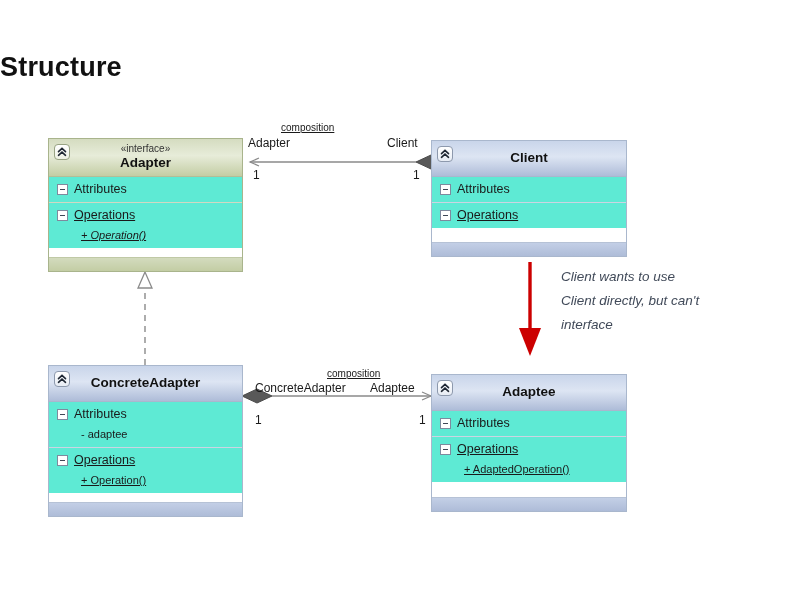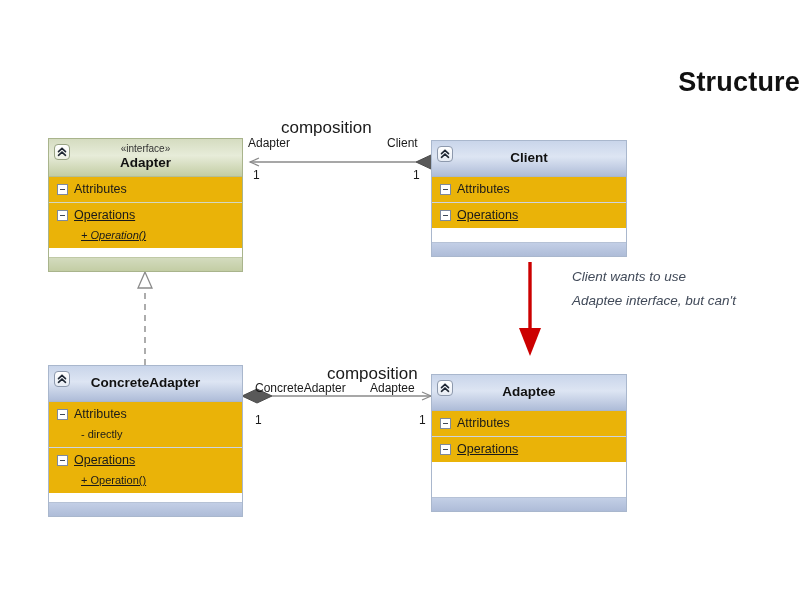--- a/index.html
+++ b/index.html
@@ -22,26 +22,25 @@
     width: 800px;
     height: 599px;
   }
 
   
   .title {
     position: absolute;
     left: 0;
     top: 52px;
     width: 800px;
-    text-align: right;
+    text-align: left;
     font-size: 27px;
     font-weight: bold;
     letter-spacing: 0.2px;
     color: #111111;
-    margin-top: 15px;
   }
 
   
   .uml-box {
     position: absolute;
     box-sizing: border-box;
     border: 1px solid #a9b7cd;
     background: #ffffff;
     overflow: hidden;
   }
@@ -88,21 +87,21 @@
   .uml-box.green .chev-btn {
     border-color: #98a383;
     background: linear-gradient(to bottom, #ffffff, #eef1e4);
   }
   .chev-btn svg { display: block; }
 
   
   .compartment {
     position: relative;
     box-sizing: border-box;
-    background: #eab308;
+    background: #5eead4;
     padding: 3px 6px 3px 8px;
   }
   .compartment + .compartment {
     border-top: 1px solid #ccd4e2;
     text-decoration: underline;
   }
   .uml-box.green .compartment + .compartment {
     border-top: 1px solid #d2d8c2;
   }
   .section-row {
@@ -158,41 +157,42 @@
 
   
   .edge-label {
     position: absolute;
     font-size: 12px;
     line-height: 14px;
     color: #1a1a1a;
     white-space: nowrap;
   }
   .edge-label.small {
-    font-size: 17px;
+    font-size: 10px;
+    text-decoration: underline;
   }
   .mult {
     position: absolute;
     font-size: 12px;
     line-height: 13px;
     color: #1a1a1a;
   }
 
   
   .note {
     position: absolute;
     left: 561px;
     top: 265px;
     width: 232px;
     font-size: 13.5px;
     line-height: 24px;
     font-style: italic;
     color: #414a59;
   }
-  .note div { white-space: nowrap; margin-left: 11px; }
+  .note div { white-space: nowrap; }
 </style>
 </head>
 <body>
 
 <svg id="canvas" viewBox="0 0 800 599" width="800" height="599" xmlns="http://www.w3.org/2000/svg">
   <defs>
     <marker id="open-arrow" markerWidth="12" markerHeight="12" refX="10" refY="5" orient="auto" markerUnits="userSpaceOnUse">
       <path d="M1,1 L10,5 L1,9" fill="none" stroke="#8a8a8a" stroke-width="1.2"></path>
     </marker>
     <marker id="open-arrow-r" markerWidth="12" markerHeight="12" refX="10" refY="5" orient="auto" markerUnits="userSpaceOnUse">
@@ -283,21 +283,21 @@
         <path d="M3.5,10.3 L7,7.1 L10.5,10.3" fill="none" stroke="#1f2733" stroke-width="1.6" stroke-linecap="round"></path>
       </svg>
     </span>
     <div class="class-name">ConcreteAdapter</div>
   </div>
   <div class="compartment">
     <div class="section-row">
       <span class="minus-box"></span>
       <span>Attributes</span>
     </div>
-    <div class="member">- directly</div>
+    <div class="member">- adaptee</div>
   </div>
   <div class="compartment">
     <div class="section-row">
       <span class="minus-box"></span>
       <span>Operations</span>
     </div>
     <div class="member">+ Operation()</div>
   </div>
   <div class="uml-footer"></div>
 </div>
@@ -316,32 +316,34 @@
     <div class="section-row">
       <span class="minus-box"></span>
       <span>Attributes</span>
     </div>
   </div>
   <div class="compartment">
     <div class="section-row">
       <span class="minus-box"></span>
       <span>Operations</span>
     </div>
+    <div class="member">+ AdaptedOperation()</div>
   </div>
   <div class="uml-footer"></div>
 </div>
 
 <div class="edge-label small" style="left:281px; top:121px;">composition</div>
 <div class="edge-label" style="left:248px; top:136px;">Adapter</div>
 <div class="edge-label" style="left:387px; top:136px;">Client</div>
 <div class="mult" style="left:253px; top:169px;">1</div>
 <div class="mult" style="left:413px; top:169px;">1</div>
 
 <div class="edge-label small" style="left:327px; top:367px;">composition</div>
 <div class="edge-label" style="left:255px; top:381px;">ConcreteAdapter</div>
 <div class="edge-label" style="left:370px; top:381px;">Adaptee</div>
 <div class="mult" style="left:255px; top:414px;">1</div>
 <div class="mult" style="left:419px; top:414px;">1</div>
 
 <div class="note">
   <div>Client wants to use</div>
-  <div>Adaptee interface, but can't</div>
+  <div>Client directly, but can't</div>
+  <div>interface</div>
 </div>
 
 </body></html>

